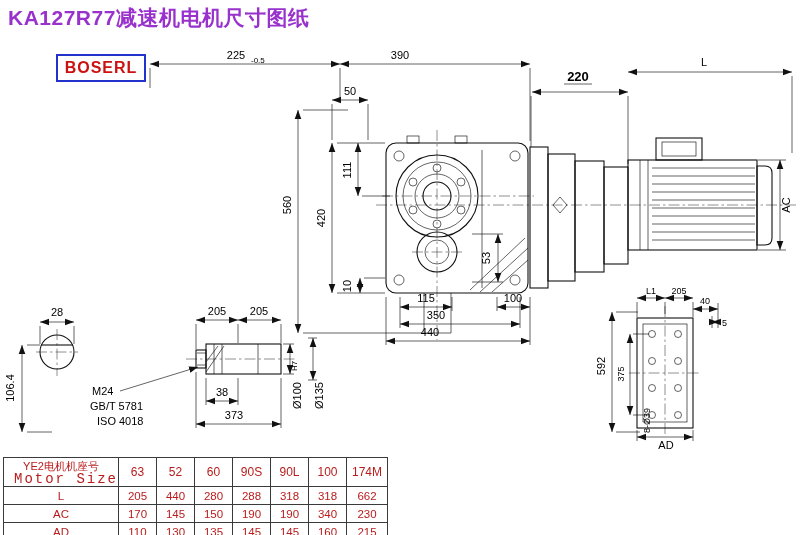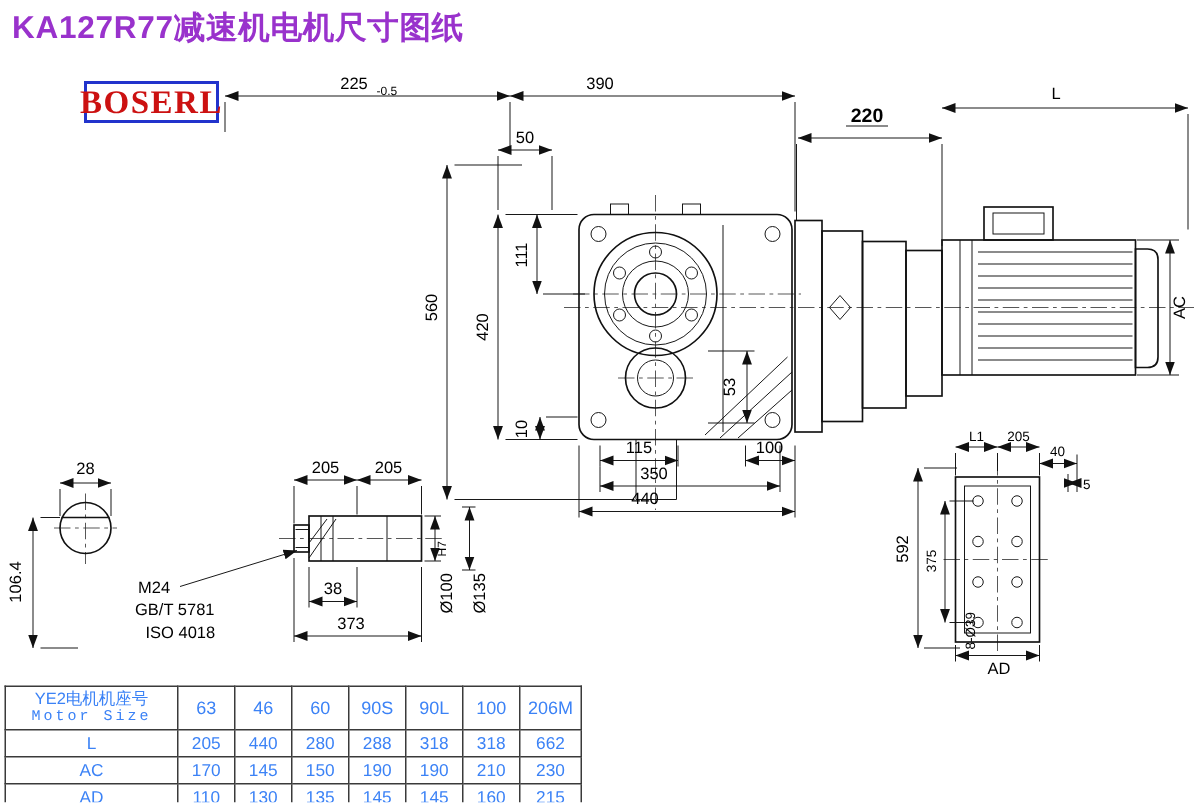--- a/index.html
+++ b/index.html
@@ -1,37 +1,37 @@
 <!DOCTYPE html>
 <html><head>
 <meta charset="utf-8">
 <style>
   html,body{margin:0;padding:0;background:#fff;}
   body{width:800px;height:535px;font-family:"Liberation Sans",sans-serif;}
   #stage{position:relative;width:800px;height:535px;background:#fff;overflow:hidden;}
   #title{position:absolute;left:8px;top:4px;margin:0;font-size:21px;font-weight:bold;color:#9932CC;letter-spacing:.5px;}
   #logo{position:absolute;left:56px;top:54px;width:86px;height:24px;border:2px solid #2233CC;display:flex;align-items:center;justify-content:center;background:#fff;}
-  #logo span{color:#CC1111;font-family:Liberation Serif, serif;font-weight:bold;font-size:22px;letter-spacing:1px;text-align:right;}
+  #logo span{color:#CC1111;font-family:Liberation Sans, sans-serif;font-weight:bold;font-size:16px;letter-spacing:1px;text-align:right;}
   svg{position:absolute;left:0;top:0;}
   .ln{fill:none;stroke:#111;stroke-width:1.1;}
   .tn{fill:none;stroke:#111;stroke-width:.65;}
   .dim{fill:none;stroke:#111;stroke-width:.65;}
   .cl{fill:none;stroke:#333;stroke-width:.55;stroke-dasharray:11 3 2.5 3;}
   text{fill:#000;font-family:"Liberation Sans",sans-serif;}
   text.d{font-size:11px;}
   text.s{font-size:9px;}
   text.t8{font-size:8px;}
   text.b{font-size:13px;font-weight:bold;}
   .mid{text-anchor:middle;}
   #spec-table{position:absolute;left:3px;top:457px;border-collapse:collapse;table-layout:fixed;}
-  #spec-table td{border:1px solid #3a3a3a;text-align:center;padding:0;font-size:11.5px;color:#3b82f6;}
+  #spec-table td{border:1px solid #3a3a3a;text-align:center;padding:0;font-size:11.5px;color:#b91c1c;}
   #spec-table tr.hdr td{height:28px;font-size:12px;}
   #spec-table tr.row td{height:17px;}
   .hdr-cn{display:block;font-size:11px;line-height:13px;}
-  .hdr-en{display:block;font-size:10px;line-height:12px;font-family:"Liberation Mono",monospace;letter-spacing:2px;}
+  .hdr-en{display:block;font-size:14px;line-height:12px;font-family:"Liberation Mono",monospace;letter-spacing:2px;text-align:right;}
 </style>
 </head>
 <body>
 
 <div id="stage">
 
   <h1 id="title">KA127R77减速机电机尺寸图纸</h1>
   <div id="logo">
     <span>BOSERL</span>
   </div>
@@ -245,45 +245,45 @@
         <col style="width:38px">
         <col style="width:41px">
     </colgroup>
     <tbody>
         <tr class="hdr">
       <td>
         <span class="hdr-cn">YE2电机机座号</span>
         <span class="hdr-en">Motor Size</span>
       </td>
       <td>63</td>
-      <td>46</td>
+      <td>52</td>
       <td>60</td>
       <td>90S</td>
       <td>90L</td>
       <td>100</td>
-      <td>206M</td>
+      <td>174M</td>
     </tr>
     <tr class="row">
       <td>L</td>
       <td>205</td>
       <td>440</td>
       <td>280</td>
       <td>288</td>
       <td>318</td>
       <td>318</td>
       <td>662</td>
     </tr>
     <tr class="row">
       <td>AC</td>
       <td>170</td>
       <td>145</td>
       <td>150</td>
       <td>190</td>
       <td>190</td>
-      <td>210</td>
+      <td>340</td>
       <td>230</td>
     </tr>
     <tr class="row">
       <td>AD</td>
       <td>110</td>
       <td>130</td>
       <td>135</td>
       <td>145</td>
       <td>145</td>
       <td>160</td>

